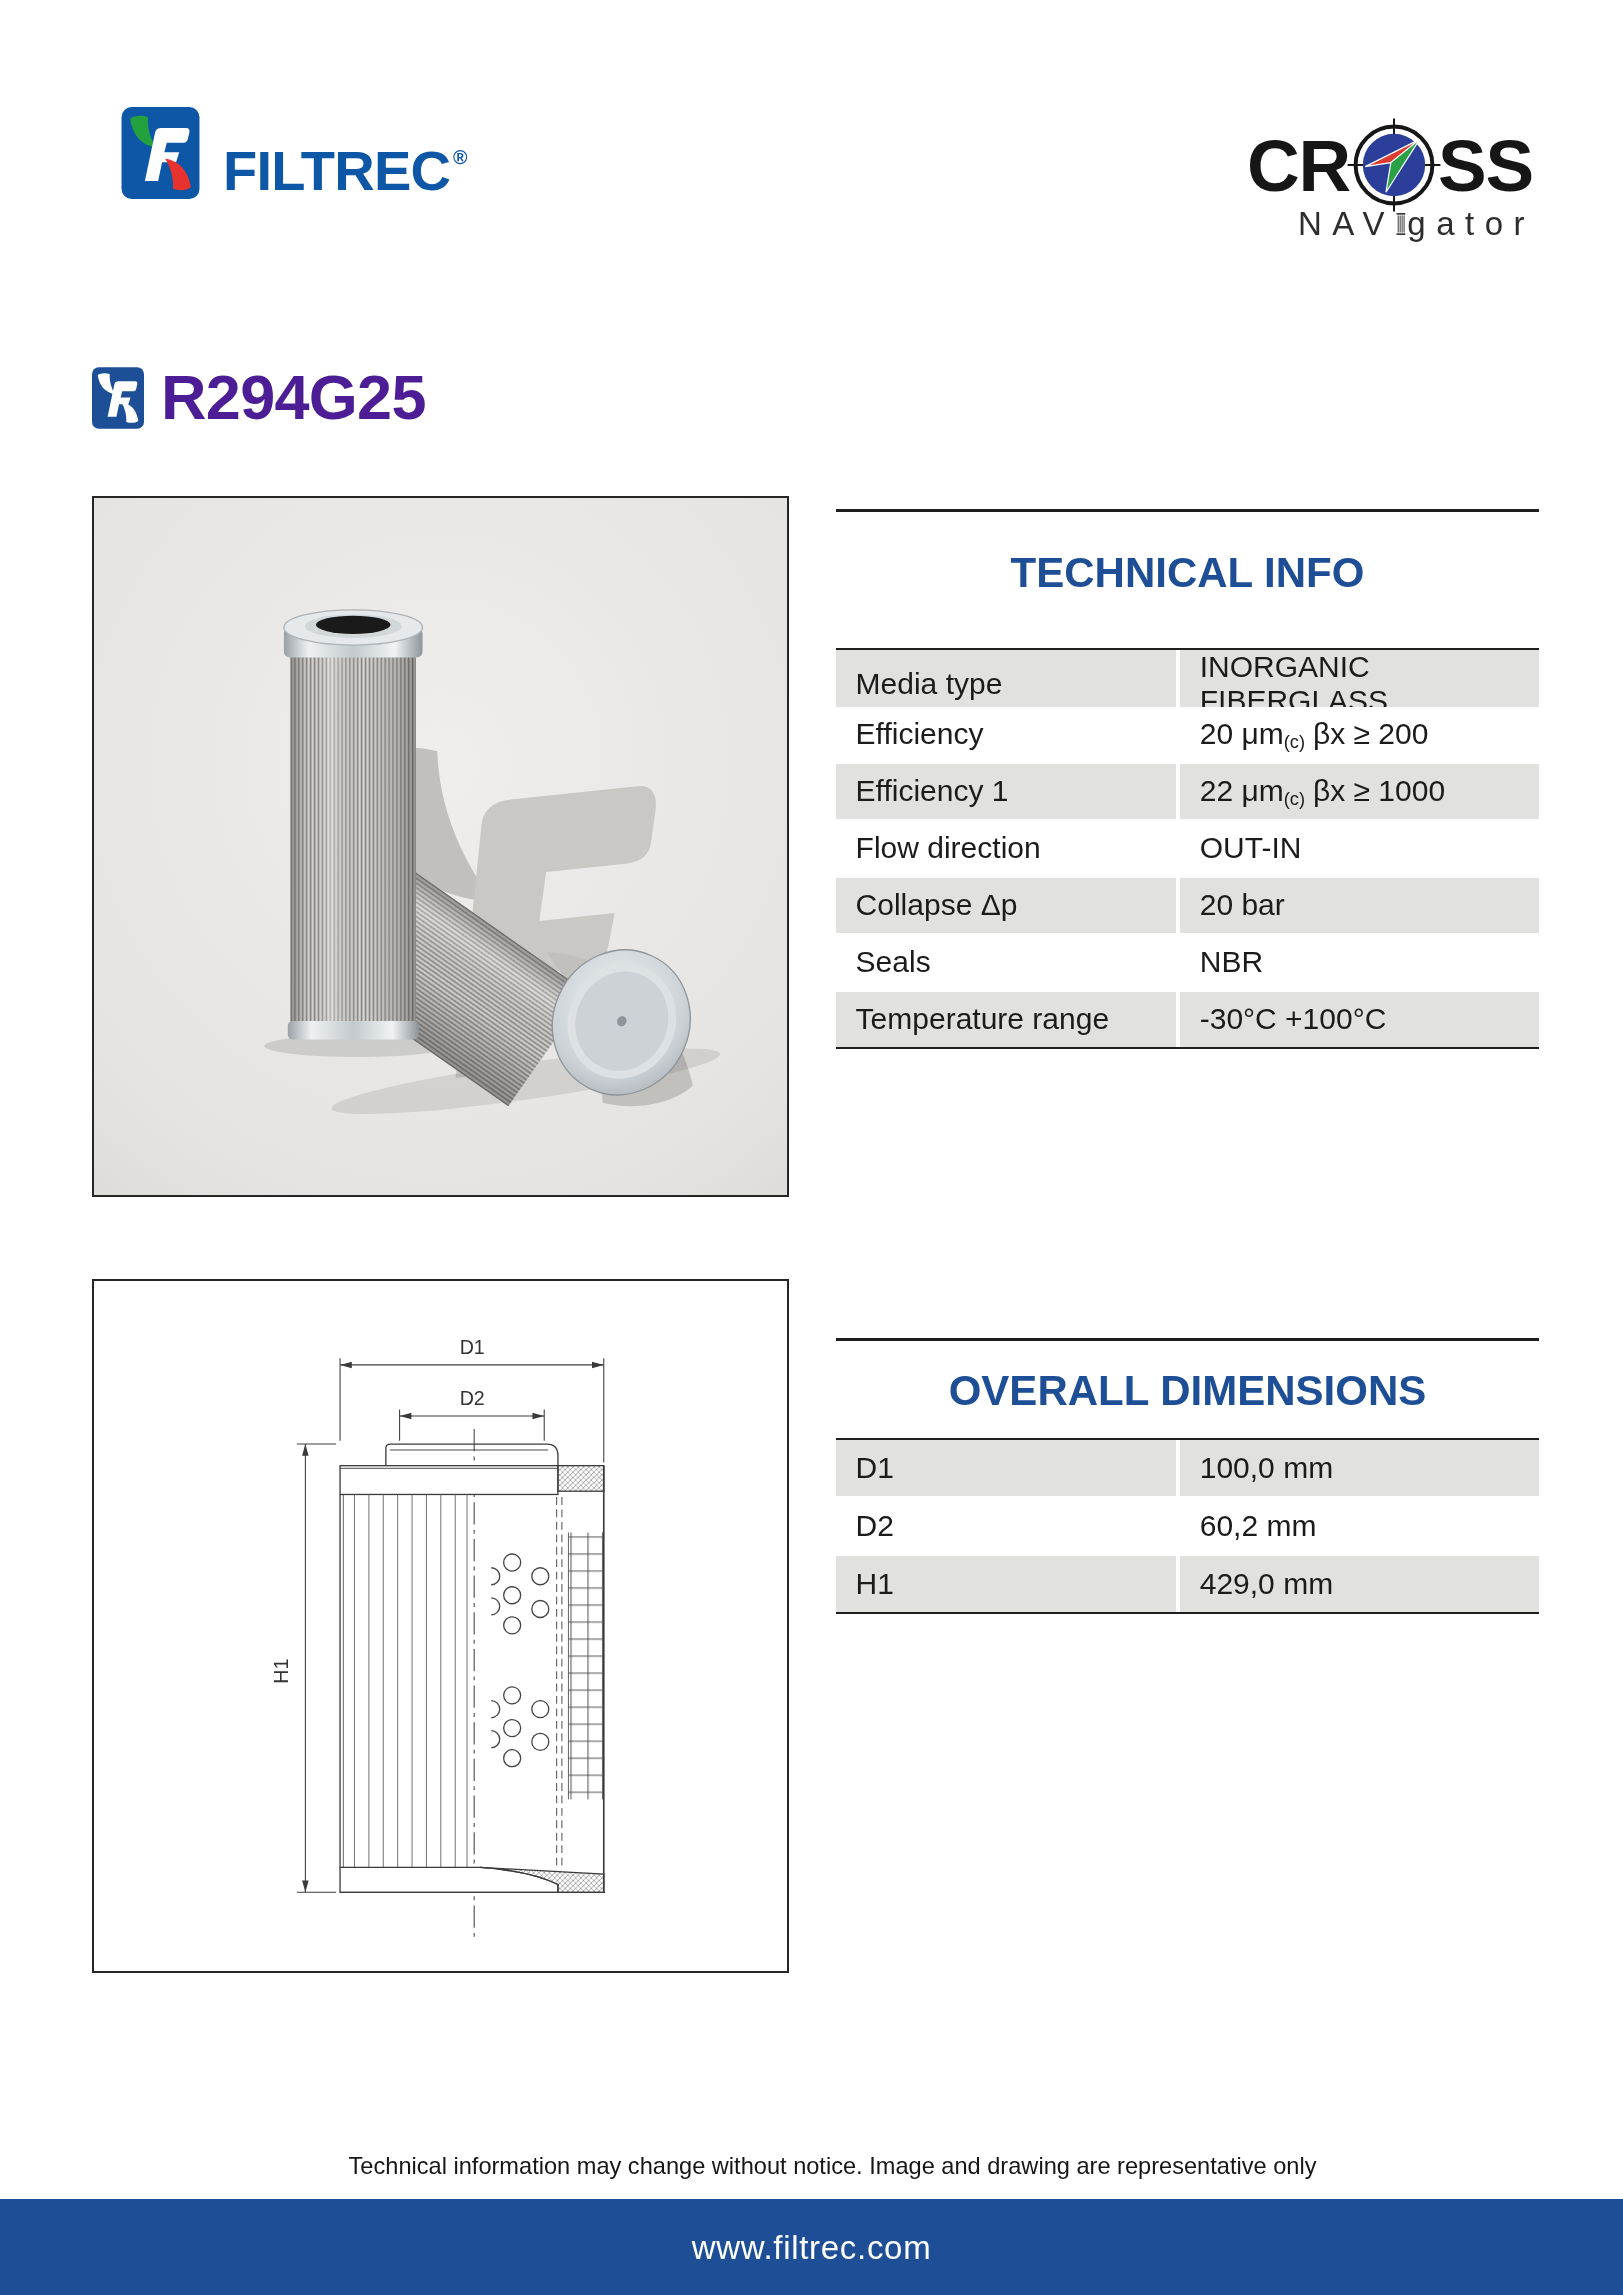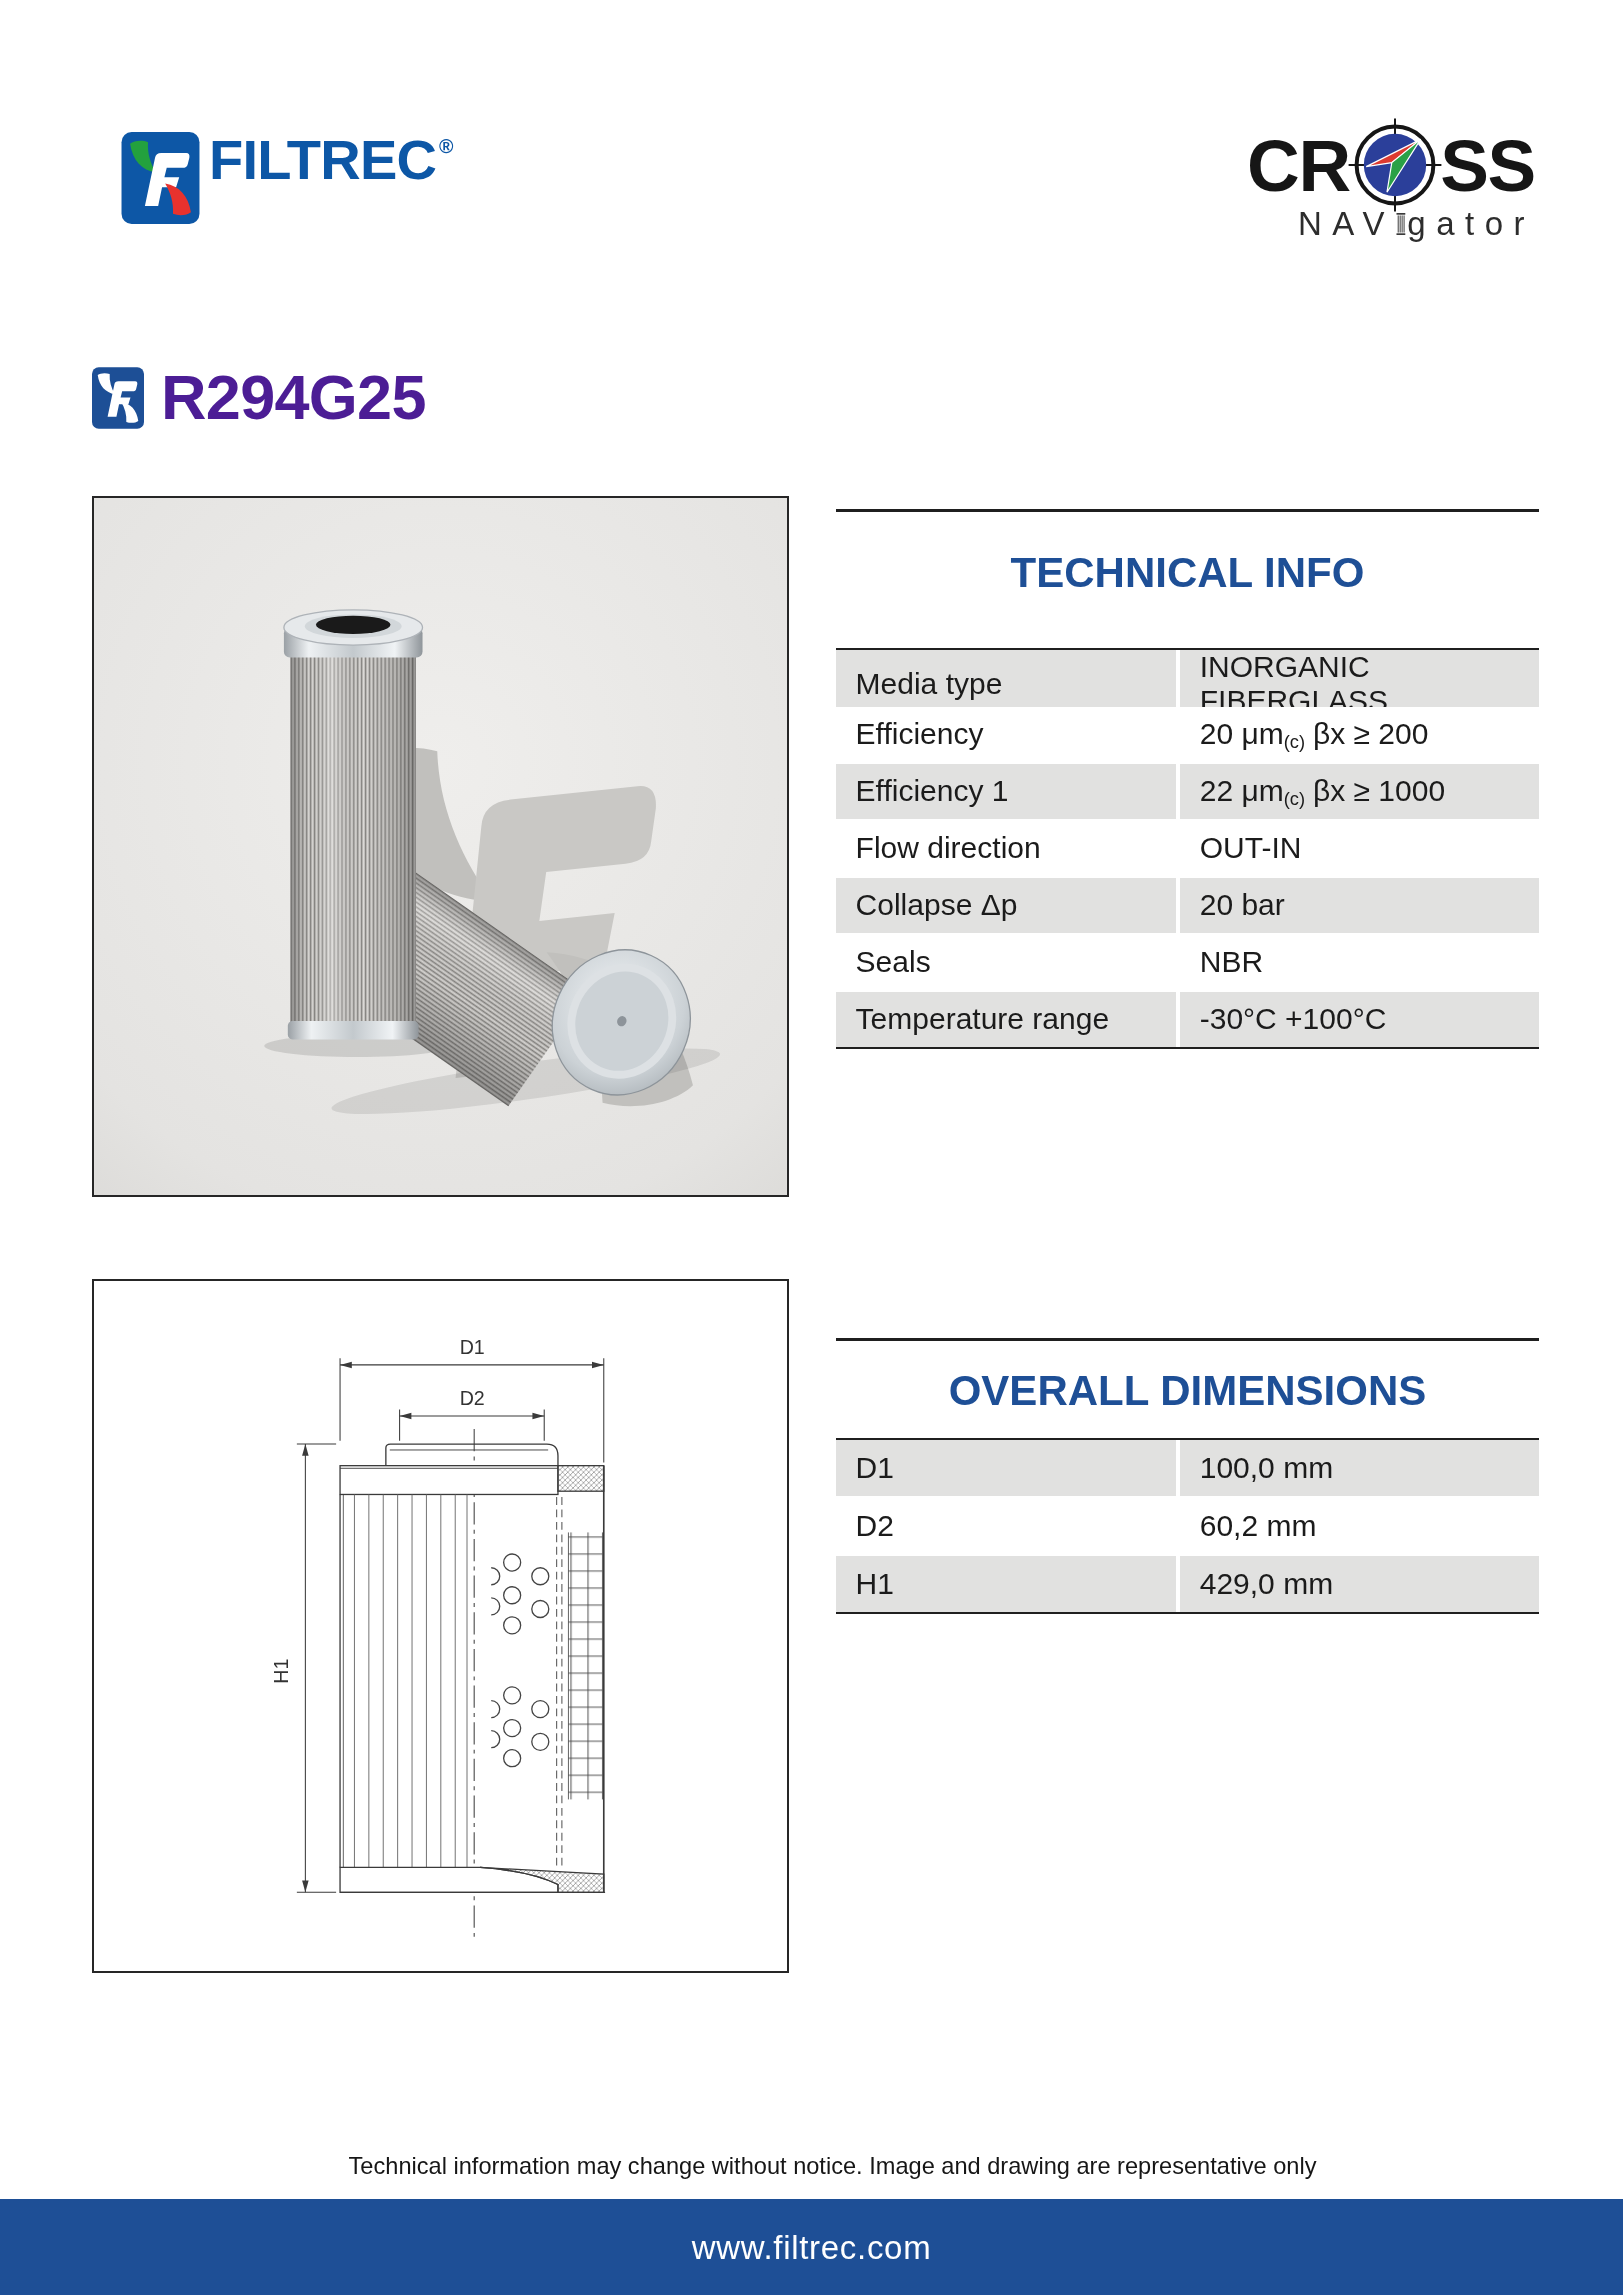--- a/index.html
+++ b/index.html
@@ -1,25 +1,25 @@
 <!DOCTYPE html>
 <html style="font-size:10.5px"><head>
 <meta charset="utf-8">
 <style>
   html,body{margin:0;padding:0;background:#ffffff;}
   body{width:1623px;height:2295px;position:relative;font-family:"Liberation Sans",sans-serif;overflow:hidden;}
 
   
-  .filtrec-logo{position:absolute;left:120px;top:132px;display:flex;align-items:flex-start;gap:8px;}
+  .filtrec-logo{position:absolute;left:120px;top:107px;display:flex;align-items:flex-end;gap:22px;}
   .filtrec-logo svg{width:81px;height:92px;display:block;}
   .filtrec-word{font-size:56px;font-weight:bold;color:#0d57a6;letter-spacing:-0.7px;line-height:1;}
   .reg-mark{font-size:19.6px;font-weight:bold;color:#0d57a6;vertical-align:super;position:relative;top:-22px;left:2.6px;}
 
   .cross-logo{position:absolute;left:1247px;top:116px;width:288px;}
-  .cross-row1{display:flex;align-items:center;justify-content:space-between;font-size:73px;font-weight:800;color:#161616;letter-spacing:-1.3px;line-height:1;}
+  .cross-row1{display:flex;align-items:center;justify-content:flex-start;font-size:73px;font-weight:800;color:#161616;letter-spacing:-1.3px;line-height:1;}
   .cross-row1 svg{width:96px;height:98px;margin:0 -3.9px;}
   .cross-row2{display:flex;align-items:flex-end;margin-left:51px;margin-top:-14.4px;font-size:33px;color:#2d2d2d;letter-spacing:10.5px;line-height:1;}
   .cross-row2 svg{width:22px;height:48px;margin:0 1.3px -7.9px 1.3px;}
 
   
   .part-heading{position:absolute;left:92px;top:366px;display:flex;align-items:center;gap:17px;}
   .part-heading svg{width:52px;height:62px;display:block;}
   .part-number{font-size:63px;font-weight:bold;color:#4c1d95;letter-spacing:-0.7px;line-height:1;}
 
   

